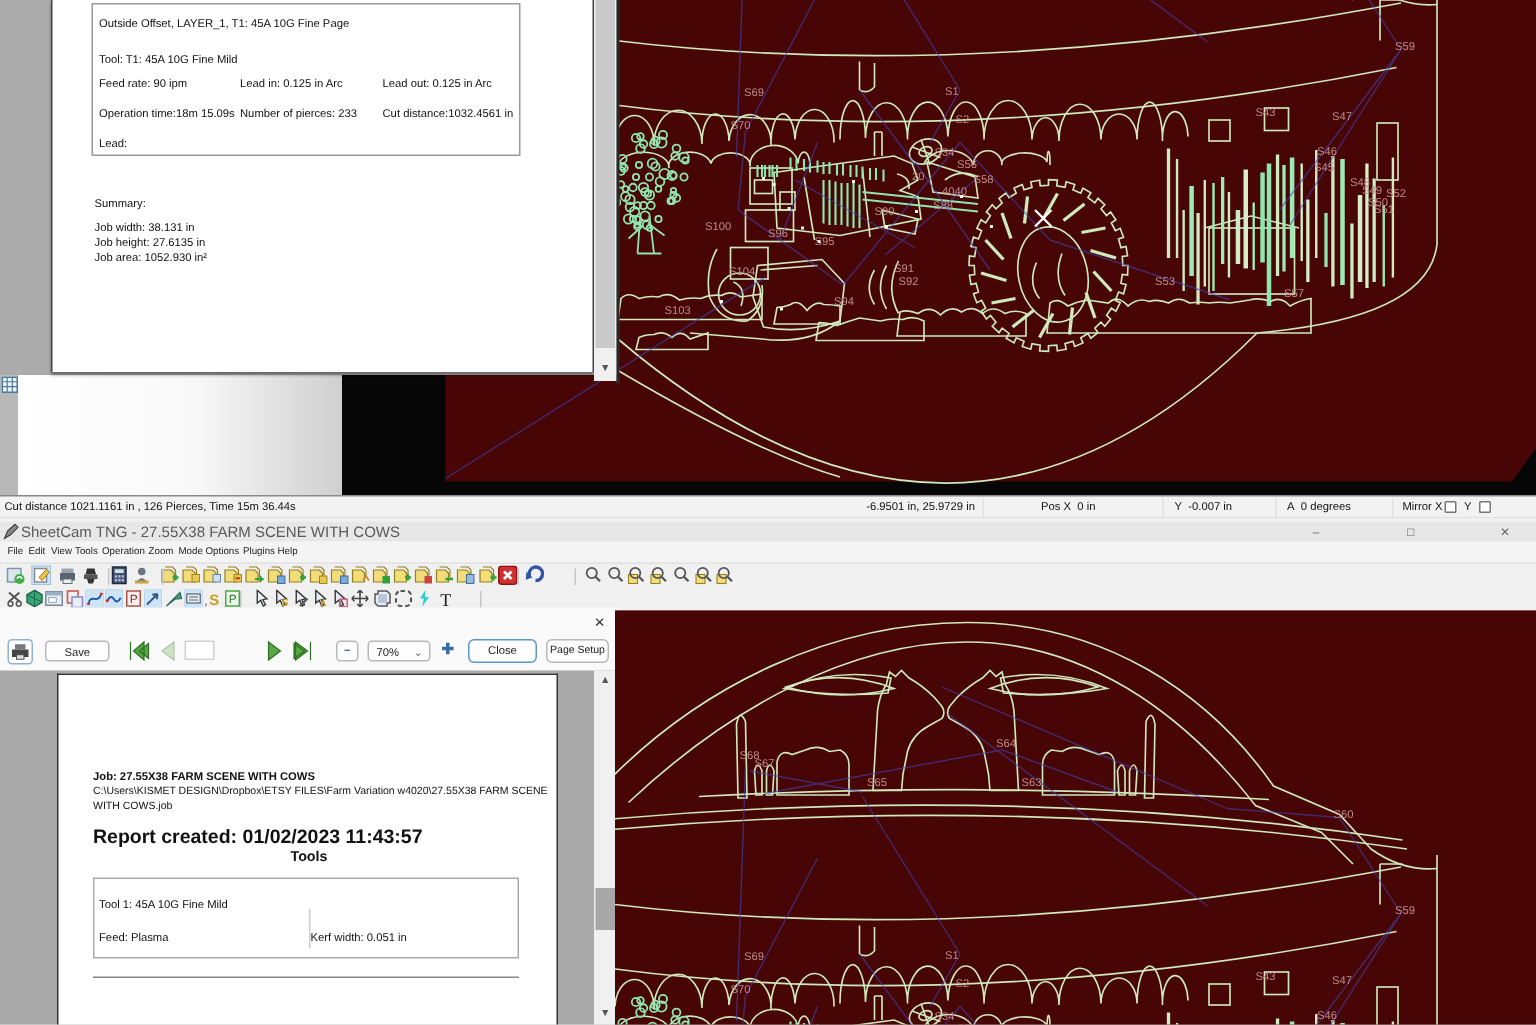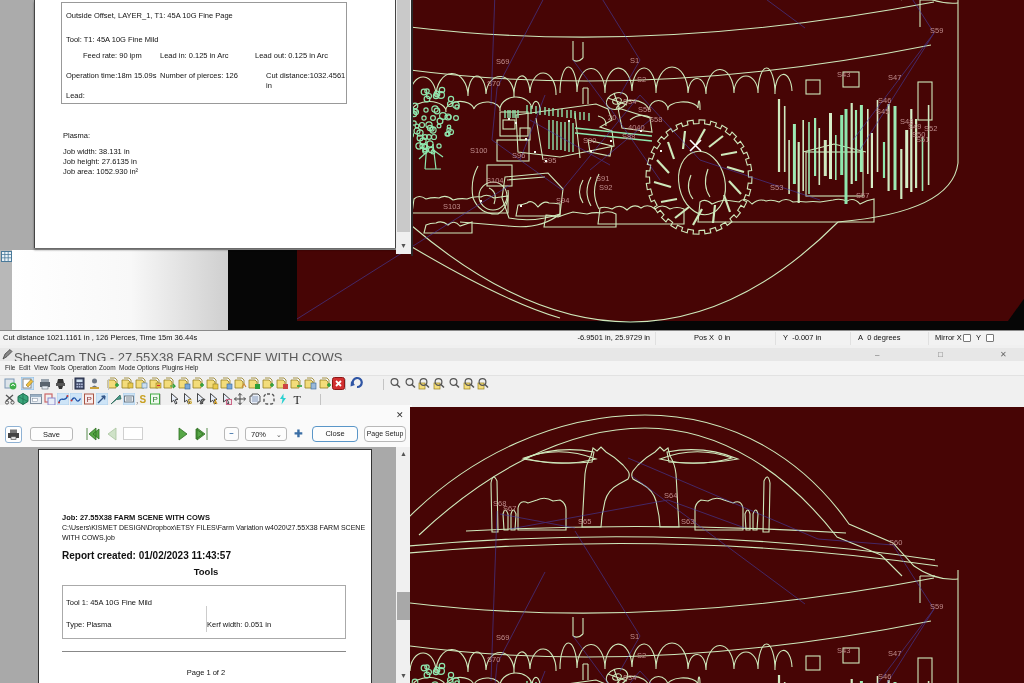--- a/index.html
+++ b/index.html
@@ -290,29 +290,29 @@
   <svg class="abs" style="left:1px;top:251px" width="11" height="11">
       <rect x="0.5" y="0.5" width="10" height="10" fill="#eaf2f8" stroke="#4a7a9a"></rect>
       <path d="M0.5,3.5 H10.5 M0.5,6.8 H10.5 M3.8,0.5 V10.5 M7.2,0.5 V10.5" stroke="#4a7a9a" stroke-width="0.8"></path>
     </svg>
   <div class="abs" style="left:12px;top:250px;width:216px;height:80px;background:linear-gradient(90deg,#ffffff,#f8f8f8 55%,#cfcfcf)"></div>
   <div class="abs" style="left:0;top:0;width:412px;height:250px;background:#ababab">
     <div class="abs" style="left:34px;top:0;width:362px;height:248px;background:#fff;border-left:1px solid #444;border-right:1px solid #444;box-shadow:0 2px 2px rgba(0,0,0,.4)">
       <div class="abs" style="left:26px;top:2px;width:286px;height:102px;border:1px solid #999">
         <div class="abs t7" style="left:4px;top:8px">Outside Offset, LAYER_1, T1: 45A 10G Fine Page</div>
         <div class="abs t7" style="left:4px;top:32px">Tool: T1: 45A 10G Fine Mild</div>
-        <div class="abs t7" style="left:21px;top:48px">Feed rate: 90 ipm</div>
+        <div class="abs t7" style="left:4px;top:48px">Feed rate: 90 ipm</div>
         <div class="abs t7" style="left:98px;top:48px">Lead in: 0.125 in Arc</div>
         <div class="abs t7" style="left:193px;top:48px">Lead out: 0.125 in Arc</div>
         <div class="abs t7" style="left:4px;top:68px">Operation time:18m 15.09s</div>
-        <div class="abs t7" style="left:98px;top:68px">Number of pierces: 126</div>
-        <div class="abs t7" style="left:204px;top:68px">Cut distance:1032.4561 in</div>
+        <div class="abs t7" style="left:98px;top:68px">Number of pierces: 233</div>
+        <div class="abs t7" style="left:193px;top:68px">Cut distance:1032.4561 in</div>
         <div class="abs t7" style="left:4px;top:88px">Lead:</div>
       </div>
-      <div class="abs t7" style="left:28px;top:131px">Plasma:</div>
+      <div class="abs t7" style="left:28px;top:131px">Summary:</div>
       <div class="abs t7" style="left:28px;top:147px">Job width: 38.131 in<br>Job height: 27.6135 in<br>Job area: 1052.930 in²</div>
     </div>
     <div class="abs" style="left:396px;top:0;width:15px;height:254px;background:#f0f0f0">
       <div class="abs" style="left:1px;top:0;width:13px;height:232px;background:#c9c9c9"></div>
       <div class="abs" style="left:0;top:238px;width:15px;height:16px;background:#f0f0f0;color:#555;font-size:7px;text-align:center;line-height:16px">▼</div>
     </div>
     <div class="abs" style="left:411px;top:0;width:2px;height:256px;background:#2a2a2a"></div>
   </div>
 </div>
 <div class="abs" style="left:0;top:330px;width:1024px;height:15px;background:#f2f2f2;border-top:1px solid #8a8a8a;font-size:7px">
@@ -327,21 +327,21 @@
   <div class="abs" style="left:986px;top:3px;width:8px;height:8px;background:#fff;border:1px solid #777;border-radius:1px"></div>
   <div class="abs" style="left:655px;top:1px;width:1px;height:13px;background:#e0e0e0"></div>
   <div class="abs" style="left:775px;top:1px;width:1px;height:13px;background:#e0e0e0"></div>
   <div class="abs" style="left:850px;top:1px;width:1px;height:13px;background:#e0e0e0"></div>
   <div class="abs" style="left:928px;top:1px;width:1px;height:13px;background:#e0e0e0"></div>
 </div>
 <div class="abs" style="left:0;top:348px;width:1024px;height:13px;background:#e7e7e7">
   <svg class="abs" style="left:2px;top:1px" width="11" height="11">
       <path d="M1,10 L3,5 L8,0.5 L10,2.5 L5,7.5 Z" fill="#888" stroke="#333" stroke-width="0.7"></path>
     </svg>
-  <div class="abs" style="left:14px;top:2px;font-size:13px;color:#5a5a5a">SheetCam TNG - 27.55X38 FARM SCENE WITH COWS</div>
+  <div class="abs" style="left:14px;top:2px;font-size:10px;color:#5a5a5a">SheetCam TNG - 27.55X38 FARM SCENE WITH COWS</div>
   <span class="abs" style="left:875px;top:2px;font-size:8px;color:#666">–</span>
     <span class="abs" style="left:938px;top:2px;font-size:8px;color:#666">□</span>
     <span class="abs" style="left:1000px;top:2px;font-size:8px;color:#666">✕</span>
 </div>
 <div class="abs" style="left:0;top:361px;width:1024px;height:14px;background:#f4f4f4;font-size:6.5px;color:#222">
   <span class="abs" style="left:5px;top:3px">File</span>
     <span class="abs" style="left:19px;top:3px">Edit</span>
   <span class="abs" style="left:34px;top:3px">View</span>
     <span class="abs" style="left:50px;top:3px">Tools</span>
   <span class="abs" style="left:68px;top:3px">Operation</span>
@@ -629,30 +629,29 @@
     </svg>
   <div class="btn" style="left:224px;top:22px;width:15px;height:14px;color:#3a6ea5;font-weight:bold;line-height:12px">−</div>
   <div class="btn" style="left:245px;top:22px;width:42px;height:14px;text-align:left;padding-left:5px;line-height:13px">70%<span style="float:right;margin-right:4px;color:#666">⌄</span></div>
   <div class="abs" style="left:292px;top:22px;width:13px;height:14px;color:#3a6ea5;font-weight:bold;font-size:10px;line-height:13px;text-align:center">✚</div>
   <div class="btn" style="left:312px;top:21px;width:46px;height:16px;border:1px solid #5a96c8;border-radius:4px;line-height:14px">Close</div>
   <div class="btn" style="left:364px;top:21px;width:42px;height:16px;border-radius:4px;line-height:14px;font-size:7px">Page Setup</div>
   <div class="abs" style="left:0;top:42px;width:412px;height:236px;background:#a9a9a9">
     <div class="abs" style="left:38px;top:2px;width:334px;height:234px;background:#fff;border:1px solid #333;border-bottom:none">
       <div class="abs" style="left:23px;top:63px;font-size:7.5px;font-weight:bold;color:#111">Job: 27.55X38 FARM SCENE WITH COWS</div>
       <div class="abs" style="left:23px;top:73px;width:310px;font-size:7px;color:#111;line-height:1.45">C:\Users\KISMET DESIGN\Dropbox\ETSY FILES\Farm Variation w4020\27.55X38 FARM SCENE<br>WITH COWS.job</div>
-      <div class="abs" style="left:23px;top:100px;font-size:10px;font-weight:bold;color:#111">Report created: 01/02/2023 11:43:57</div>
+      <div class="abs" style="left:23px;top:100px;font-size:13px;font-weight:bold;color:#111">Report created: 01/02/2023 11:43:57</div>
       <div class="abs" style="left:0;top:116px;width:334px;text-align:center;font-size:9.5px;font-weight:bold;color:#111">Tools</div>
       <div class="abs" style="left:23px;top:135px;width:284px;height:54px;border:1px solid #aaa">
         <div class="abs t7" style="left:3px;top:12px">Tool 1: 45A 10G Fine Mild</div>
-        <div class="abs t7" style="left:3px;top:34px">Type: Plasma</div>
+        <div class="abs t7" style="left:3px;top:34px">Feed: Plasma</div>
         <div class="abs t7" style="left:144px;top:34px">Kerf width: 0.051 in</div>
         <div class="abs" style="left:143px;top:20px;width:1px;height:26px;background:#ccc"></div>
       </div>
       <div class="abs" style="left:23px;top:201px;width:284px;height:1px;background:#888"></div>
-      <div class="abs t7" style="left:0;top:218px;width:334px;text-align:center">Page 1 of 2</div>
     </div>
     <div class="abs" style="left:396px;top:0;width:15px;height:236px;background:#f0f0f0">
       <div class="abs" style="left:0;top:0;width:15px;height:14px;color:#555;font-size:7px;text-align:center;line-height:14px">▲</div>
       <div class="abs" style="left:1px;top:145px;width:13px;height:28px;background:#a8a8a8"></div>
       <div class="abs" style="left:0;top:222px;width:15px;height:14px;color:#555;font-size:7px;text-align:center;line-height:14px">▼</div>
     </div>
   </div>
 </div>
 <svg class="abs" style="left:410px;top:407px" width="614" height="276" viewBox="410 -169 614 276">
   <rect x="410" y="-169" width="614" height="276" fill="#470505"></rect>

